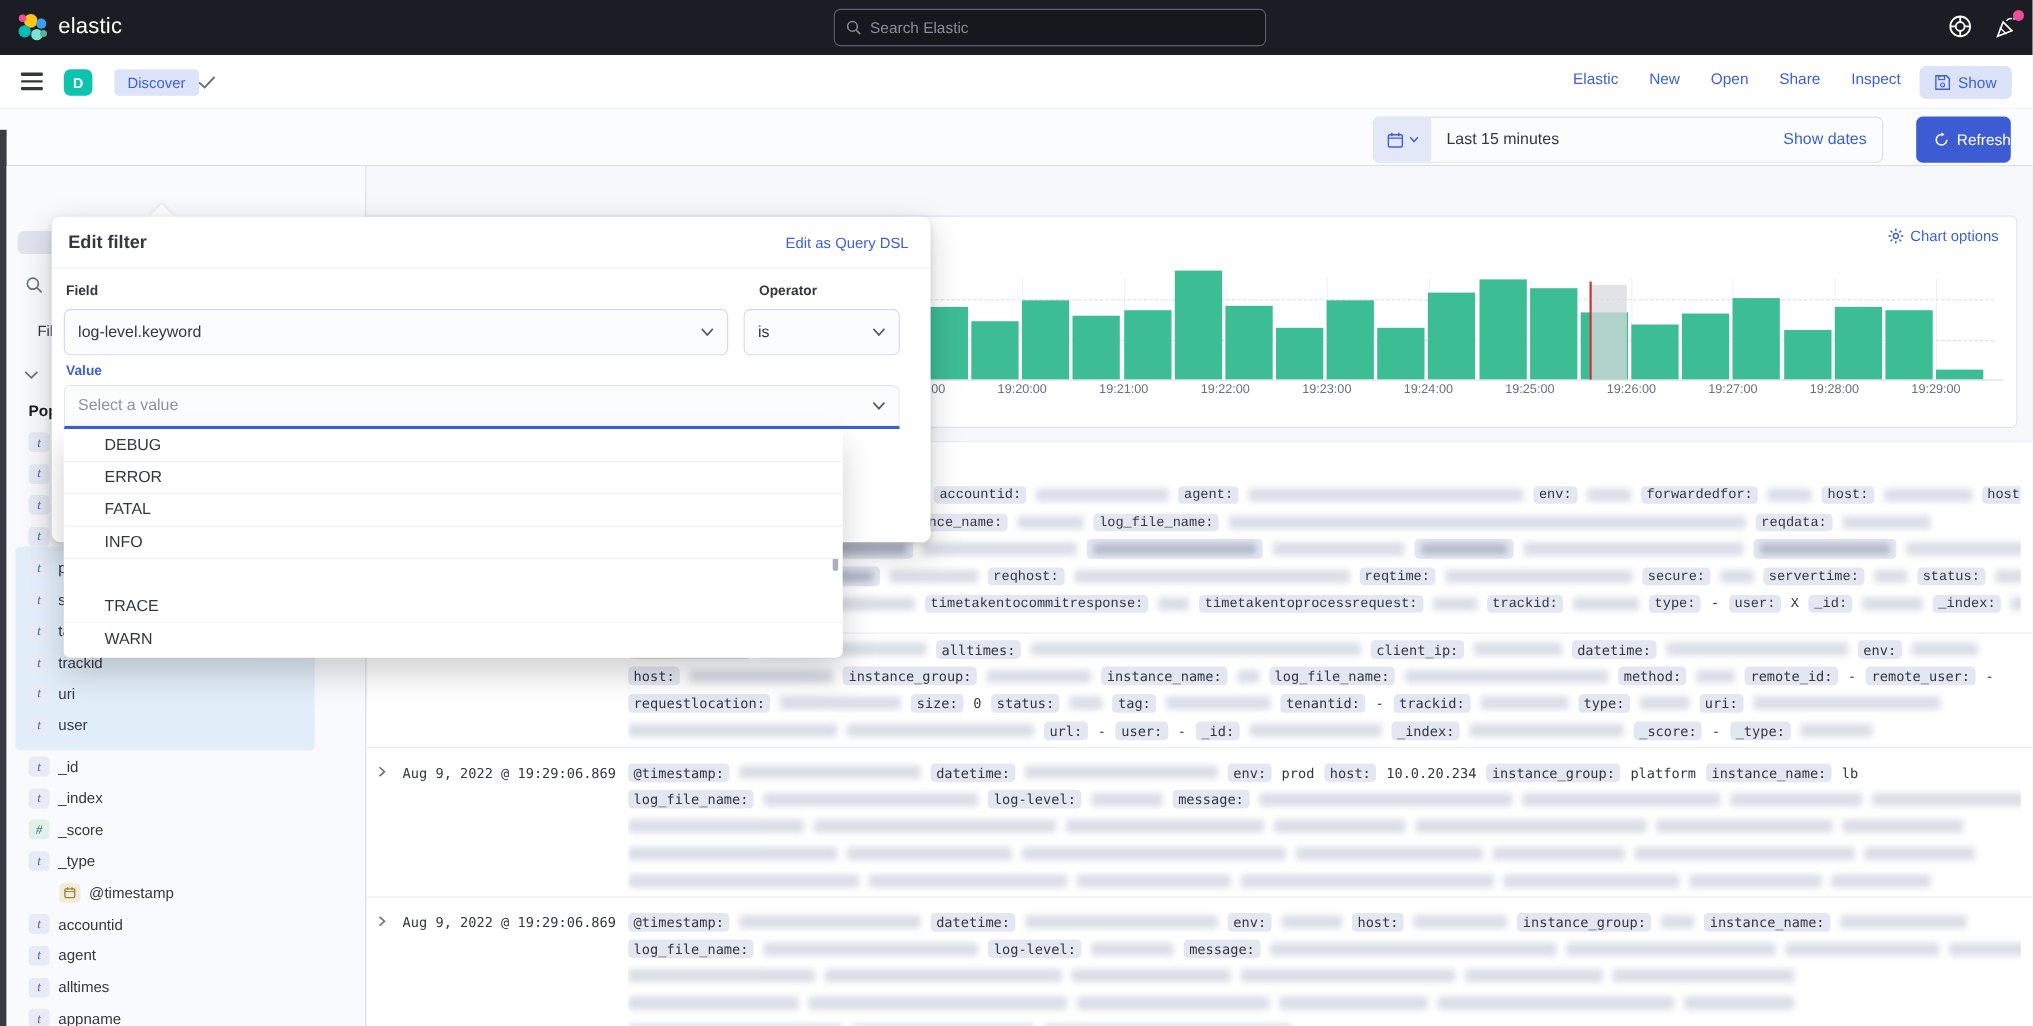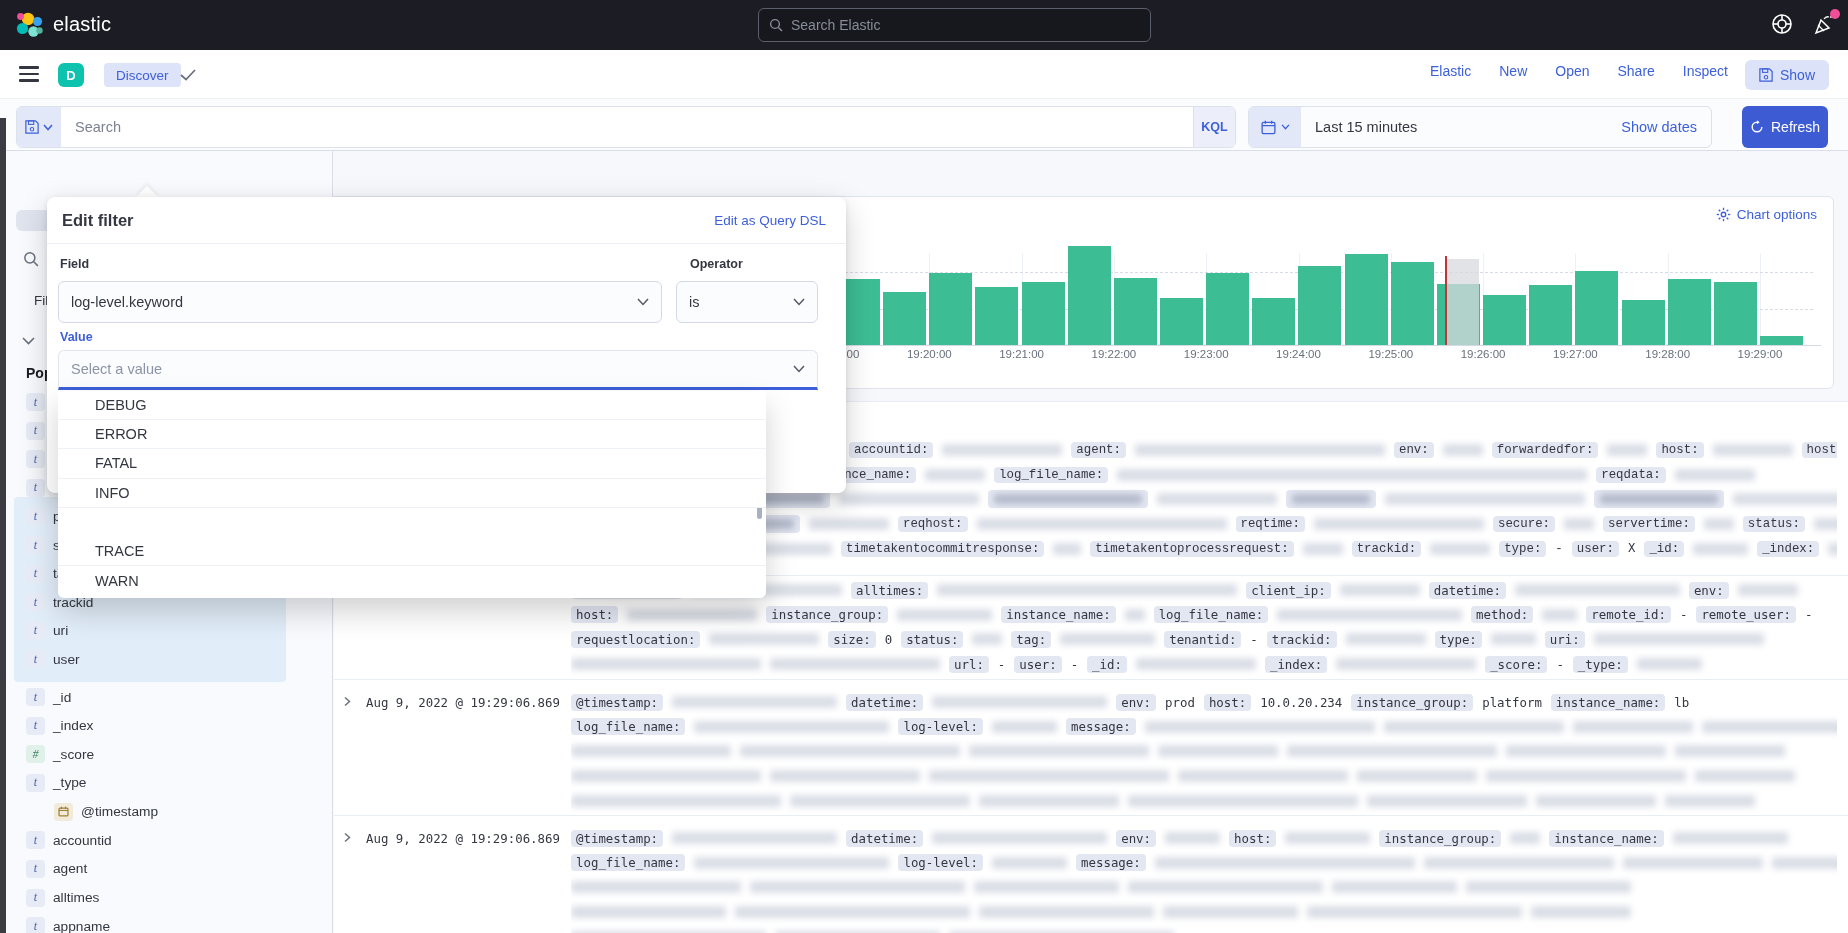--- a/index.html
+++ b/index.html
@@ -27,21 +27,21 @@
   
   .qrow{position:absolute;left:0;top:99px;width:1848px;height:52px;background:#FBFCFE;border-bottom:1px solid #D9DEE9}
   .sbar{position:absolute;left:16px;top:106px;width:1220px;height:42px;background:#fff;border:1px solid #DCE1EC;border-radius:6px;display:flex;align-items:stretch;overflow:hidden}
   .sbar-left{width:44px;background:#E2E8F8;display:flex;align-items:center;justify-content:center;gap:4px;cursor:pointer}
   .sbar-input{flex:1;display:flex;align-items:center;padding-left:14px;color:#7B8291;font-size:14.5px}
   .kql{width:42px;background:#ECEFF9;border-left:1px solid #DCE1EC;display:flex;align-items:center;justify-content:center;color:#3D5FD9;font-weight:bold;font-size:12.5px;cursor:pointer}
   .dpick{position:absolute;left:1248px;top:106px;width:464px;height:42px;background:#FBFCFE;border:1px solid #DCE1EC;border-radius:6px;display:flex;align-items:stretch;overflow:hidden}
   .dpick-cal{width:52px;background:#E2E8F8;display:flex;align-items:center;justify-content:center;gap:5px;cursor:pointer}
   .dpick-txt{flex:1;display:flex;align-items:center;padding-left:14px;color:#343741;font-size:14.5px}
   .show-dates{display:flex;align-items:center;padding-right:14px;color:#3D5FD9;font-size:14.5px;cursor:pointer}
-  .refresh{position:absolute;left:1742px;top:106px;width:86px;height:42px;background:#3D5CD4;border-radius:6px;color:#fff;font-size:14px;display:flex;align-items:center;justify-content:center;gap:7px;cursor:pointer}
+  .refresh{position:absolute;left:1742px;top:106px;width:86px;height:42px;background:#3D5CD4;border-radius:6px;color:#fff;font-size:14px;display:flex;align-items:center;justify-content:flex-end;gap:7px;cursor:pointer}
   
   .addf-ic{position:absolute;left:12px;top:161px}
   .addf-dash{position:absolute;left:41px;top:170px;width:12px;height:2px;background:#98A2B3}
   .addf{position:absolute;left:62px;top:162px;color:#3D5FD9;font-size:14.5px;cursor:pointer}
   
   .side{position:absolute;left:6px;top:151px;width:327px;height:782px;background:#F8FAFD;border-right:1px solid #D9DEE9}
   .dark-strip{position:absolute;left:0;top:118px;width:6px;height:815px;background:#3A3B43}
   .side .hl{position:absolute;left:8px;top:346px;width:272px;height:185px;background:#E1EDF9;border-radius:4px}
   .frag-box{position:absolute;left:10px;top:59px;width:31px;height:21px;background:#DFE4EF;border-radius:6px 0 0 6px}
   .frag-filt{position:absolute;left:28px;top:142px;font-size:13.5px;color:#343741}
@@ -158,36 +158,20 @@
   <div class="save-btn">
     <svg width="14" height="14" viewBox="0 0 16 16">
       <path d="M1 1 h11 l3 3 v11 h-14 z" fill="none" stroke="#3D5FD9" stroke-width="1.4"></path>
       <rect x="4" y="1" width="6" height="4" fill="none" stroke="#3D5FD9" stroke-width="1.2"></rect>
       <circle cx="8" cy="10.5" r="2" fill="none" stroke="#3D5FD9" stroke-width="1.2"></circle>
     </svg>
     <span>Show</span>
   </div>
 
   <div class="qrow"></div>
-  <div class="sbar">
-    <div class="sbar-left">
-      <svg width="14" height="14" viewBox="0 0 16 16">
-        <path d="M1 1 h11 l3 3 v11 h-14 z" fill="none" stroke="#3D5FD9" stroke-width="1.4"></path>
-        <rect x="4" y="1" width="6" height="4" fill="none" stroke="#3D5FD9" stroke-width="1.2"></rect>
-        <circle cx="8" cy="10.5" r="2" fill="none" stroke="#3D5FD9" stroke-width="1.2"></circle>
-      </svg>
-      <svg width="10" height="7" viewBox="0 0 10 7">
-        <path d="M1 1 L5 5.5 L9 1" fill="none" stroke="#3D5FD9" stroke-width="1.5"></path>
-      </svg>
-    </div>
-    <div class="sbar-input">
-      <span>Search</span>
-    </div>
-    <div class="kql">KQL</div>
-  </div>
   <div class="dpick">
     <div class="dpick-cal">
       <svg width="15" height="15" viewBox="0 0 16 16">
         <rect x="1.2" y="2.6" width="13.6" height="12" rx="1.5" fill="none" stroke="#3D5FD9" stroke-width="1.4"></rect>
         <line x1="4.6" y1="0.8" x2="4.6" y2="4" stroke="#3D5FD9" stroke-width="1.4"></line>
         <line x1="11.4" y1="0.8" x2="11.4" y2="4" stroke="#3D5FD9" stroke-width="1.4"></line>
         <line x1="1.2" y1="6" x2="14.8" y2="6" stroke="#3D5FD9" stroke-width="1.2"></line>
       </svg>
       <svg width="9" height="6" viewBox="0 0 10 7">
         <path d="M1 1 L5 5.5 L9 1" fill="none" stroke="#3D5FD9" stroke-width="1.5"></path>

